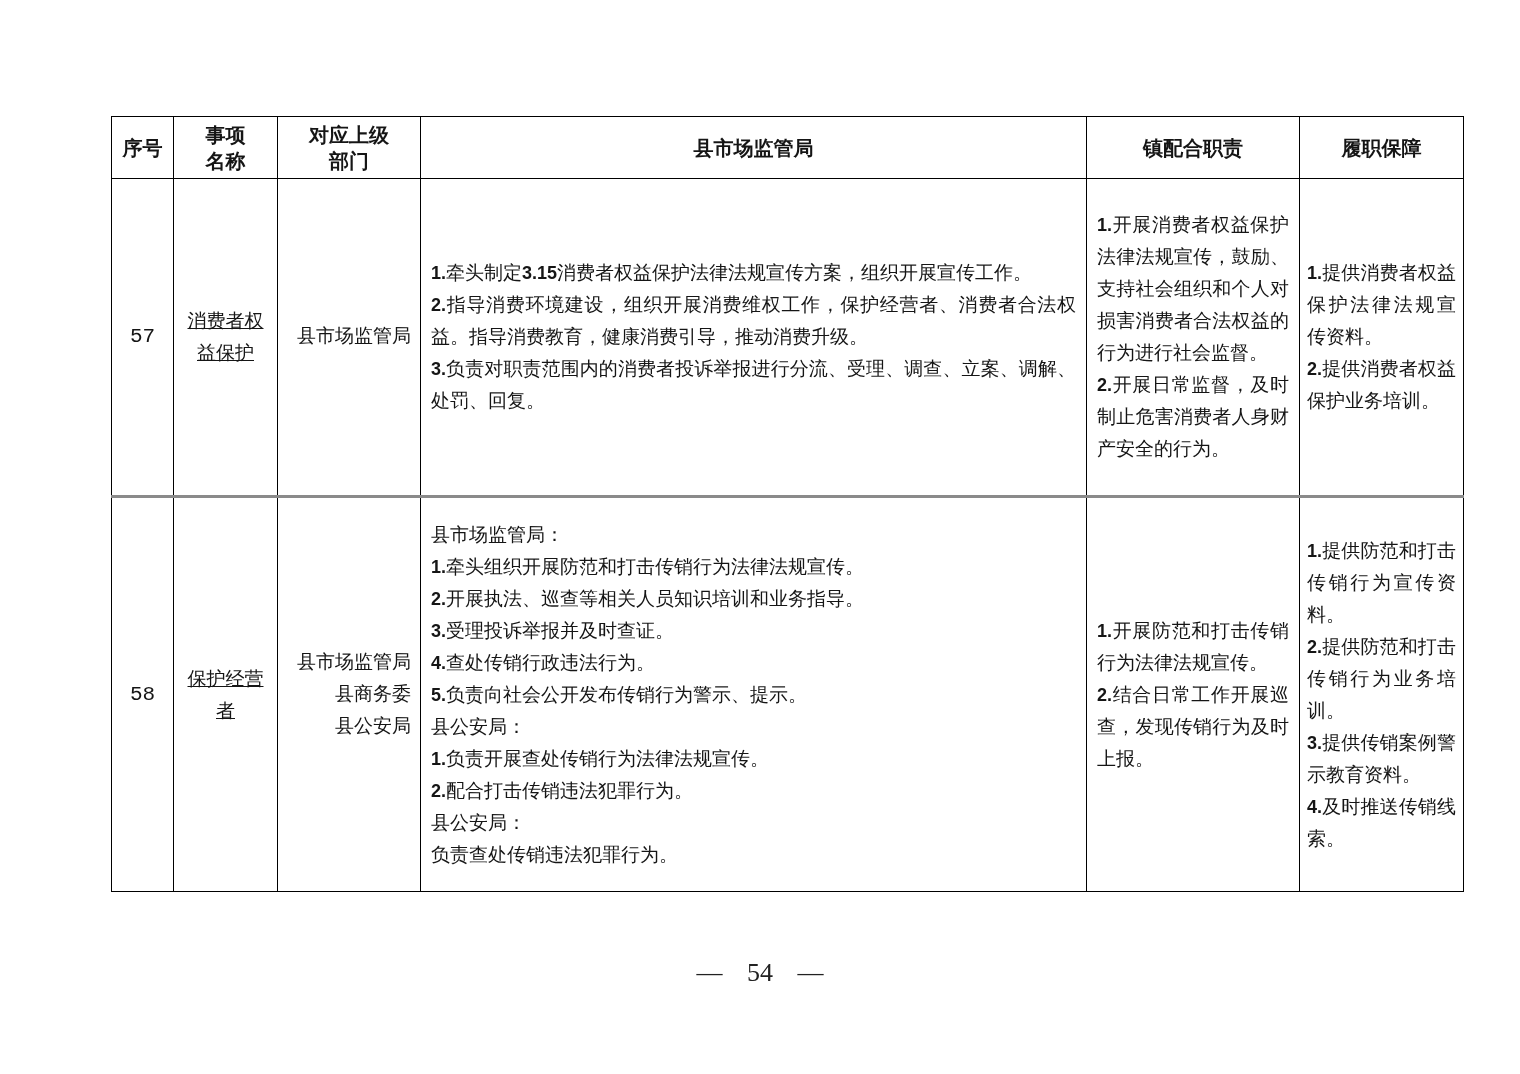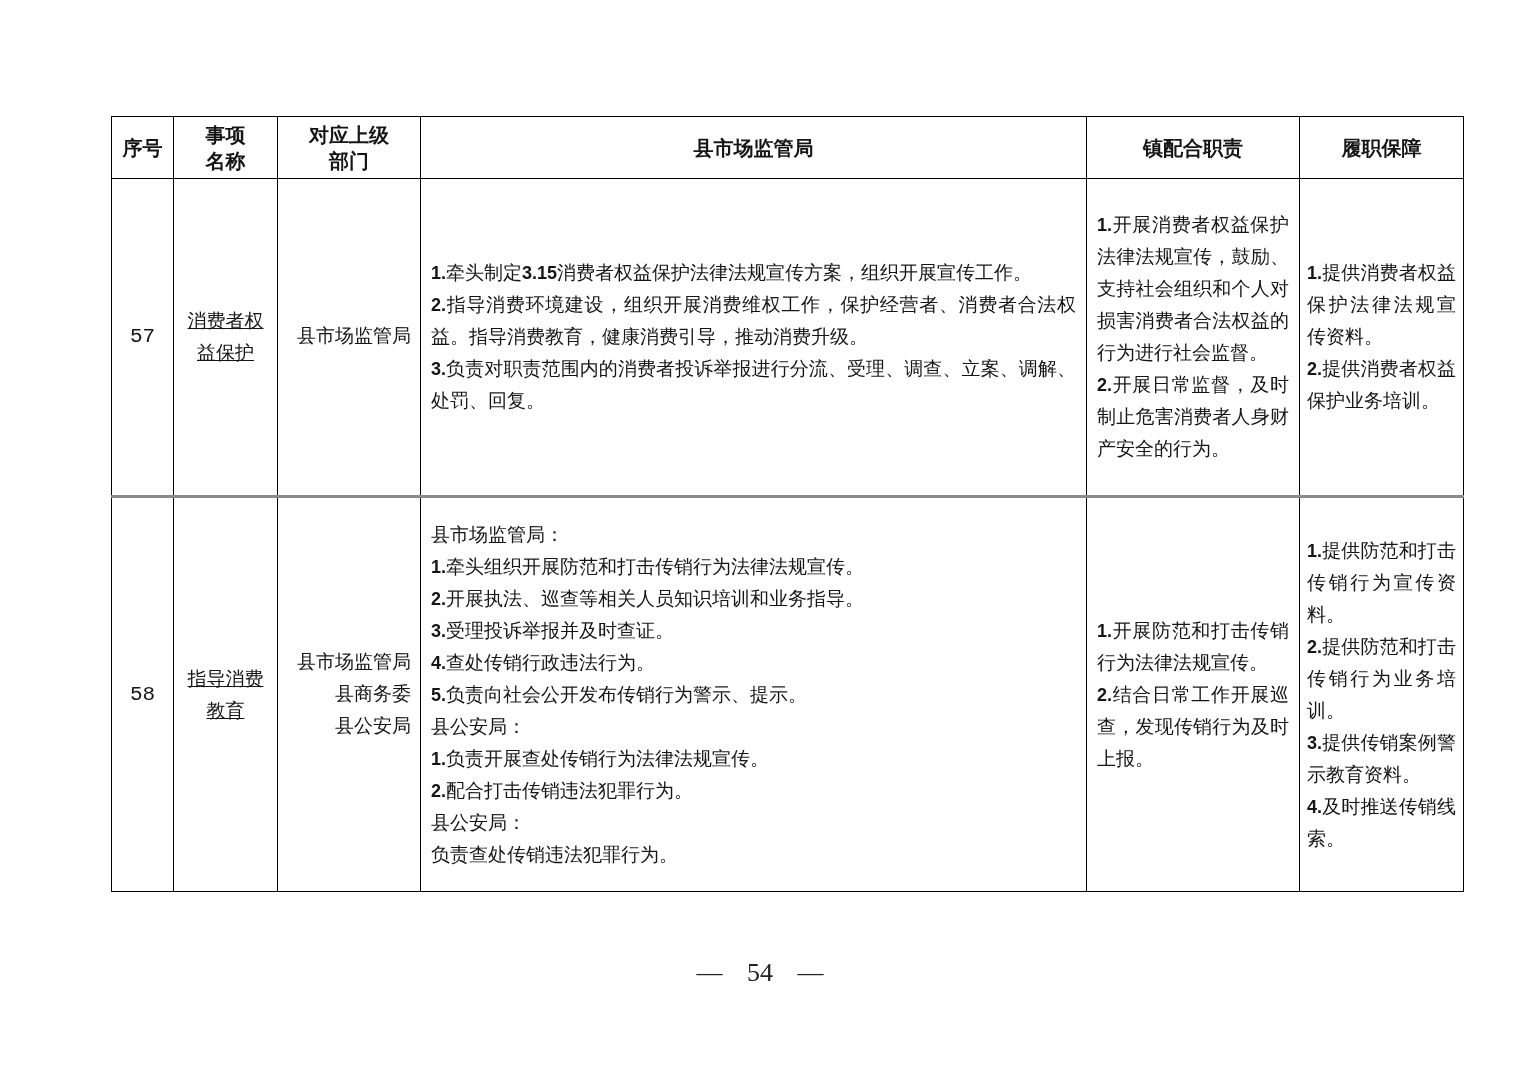--- a/index.html
+++ b/index.html
@@ -109,21 +109,21 @@
             <div class="tline"><b class="num">1.</b>开展消费者权益保护法律法规宣传，鼓励、支持社会组织和个人对损害消费者合法权益的行为进行社会监督。</div>
             <div class="tline"><b class="num">2.</b>开展日常监督，及时制止危害消费者人身财产安全的行为。</div>
           </td>
         <td class="c-guar">
             <div class="tline"><b class="num">1.</b>提供消费者权益保护法律法规宣传资料。</div>
             <div class="tline"><b class="num">2.</b>提供消费者权益保护业务培训。</div>
           </td>
       </tr>
       <tr class="row-58">
         <td class="c-index">58</td>
-        <td class="c-name">指导消费教育</td>
+        <td class="c-name">保护经营者</td>
         <td class="c-depts">
             <div class="tline">县市场监管局</div>
             <div class="tline">县商务委</div>
             <div class="tline">县公安局</div>
           </td>
         <td class="c-duties">
             <div class="tline">县市场监管局：</div>
             <div class="tline"><b class="num">1.</b>牵头组织开展防范和打击传销行为法律法规宣传。</div>
             <div class="tline"><b class="num">2.</b>开展执法、巡查等相关人员知识培训和业务指导。</div>
             <div class="tline"><b class="num">3.</b>受理投诉举报并及时查证。</div>

